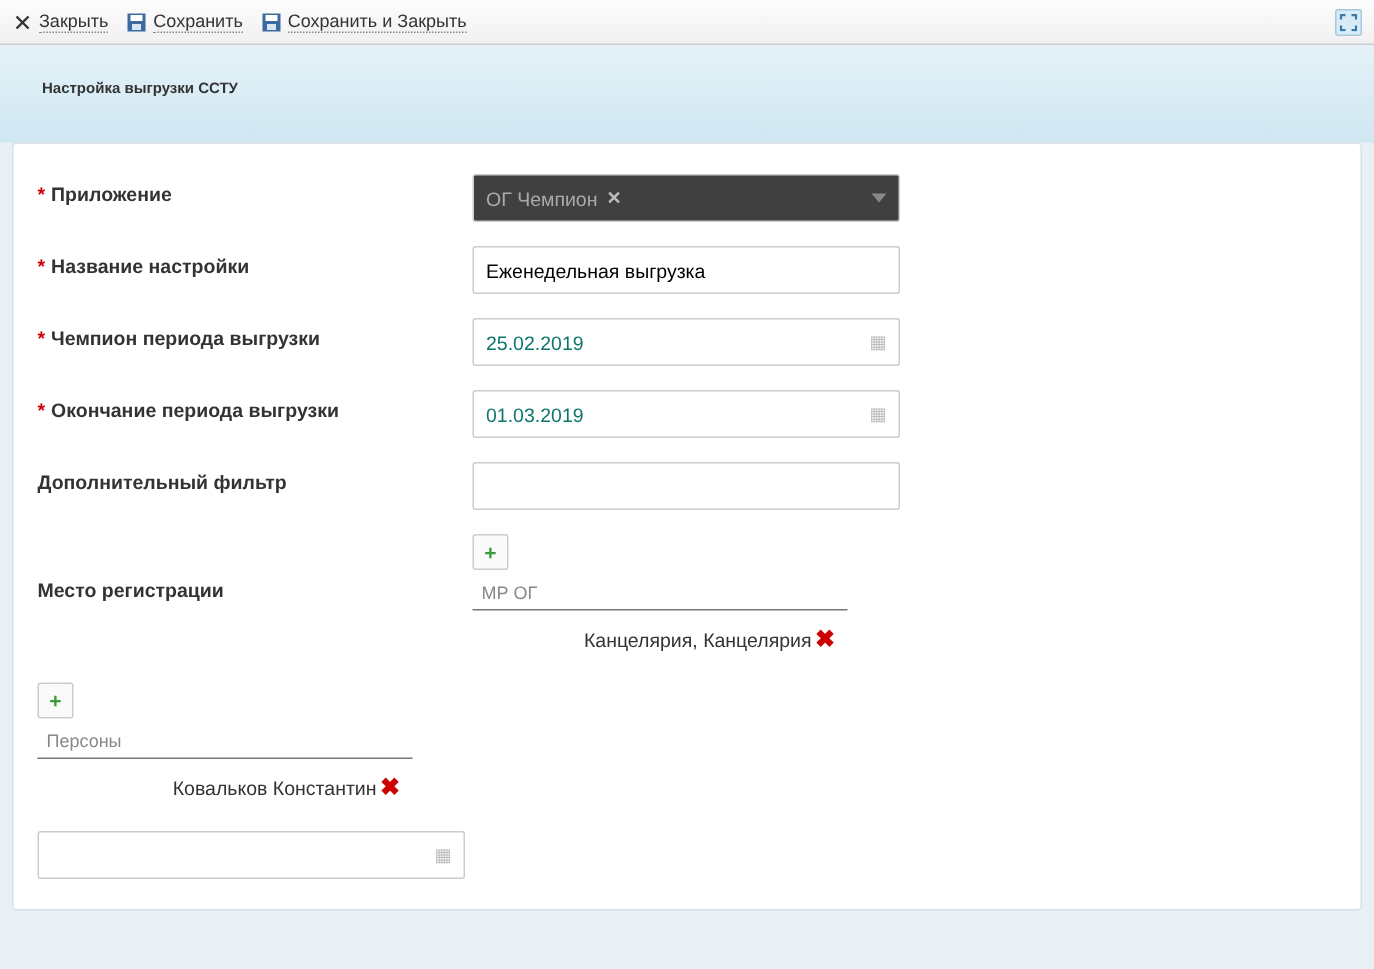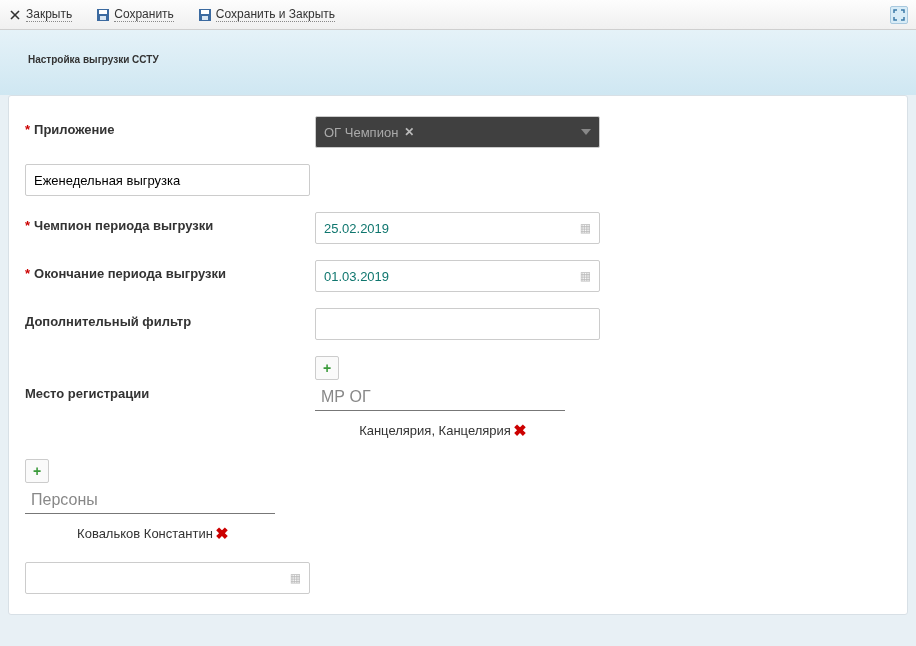--- a/index.html
+++ b/index.html
@@ -10,21 +10,21 @@
     background: #e8f0f5;
     color: #333;
   }
   .toolbar {
     background: linear-gradient(#fdfdfd, #f0f0f0);
     border-bottom: 1px solid #cfcfcf;
     height: 30px;
     display: flex;
     align-items: center;
     padding: 0 8px;
-    gap: 24px;
+    gap: 12px;
   }
   .toolbar-item {
     display: flex;
     align-items: center;
     gap: 4px;
     cursor: pointer;
     font-size: 12px;
   }
   .toolbar-item span.underline {
     border-bottom: 1px dotted #888;
@@ -128,26 +128,26 @@
     margin-bottom: 4px;
     font-size: 14px;
   }
   .sub-table {
     width: 250px;
   }
   .sub-head {
     border-bottom: 1px solid #777;
     padding: 4px 6px;
     color: #888;
-    font-size: 16px;
+    font-size: 12px;
   }
   .sub-row {
     display: flex;
     align-items: center;
-    justify-content: center;
+    justify-content: flex-end;
     padding: 10px 6px 4px 14px;
     font-size: 13px;
   }
   .del-btn {
     color: #c00;
     font-weight: bold;
     cursor: pointer;
     font-size: 16px;
     width: 18px;
     height: 18px;
@@ -221,20 +221,21 @@
         <span class="sel-val">
           <span>ОГ Чемпион</span>
           <span class="clear-x">✕</span>
         </span>
         <span class="caret-down"></span>
       </div>
     </div>
   </div>
 
   <div class="form-row">
+    <div class="form-label"><span class="req">*</span><span>Название настройки</span></div>
     <div class="form-field">
       <input class="text-input" type="text" value="Еженедельная выгрузка" style="">
     </div>
   </div>
 
   <div class="form-row">
     <div class="form-label"><span class="req">*</span><span>Чемпион периода выгрузки</span></div>
     <div class="form-field">
       <div class="date-input">
         <span class="val">25.02.2019</span>

